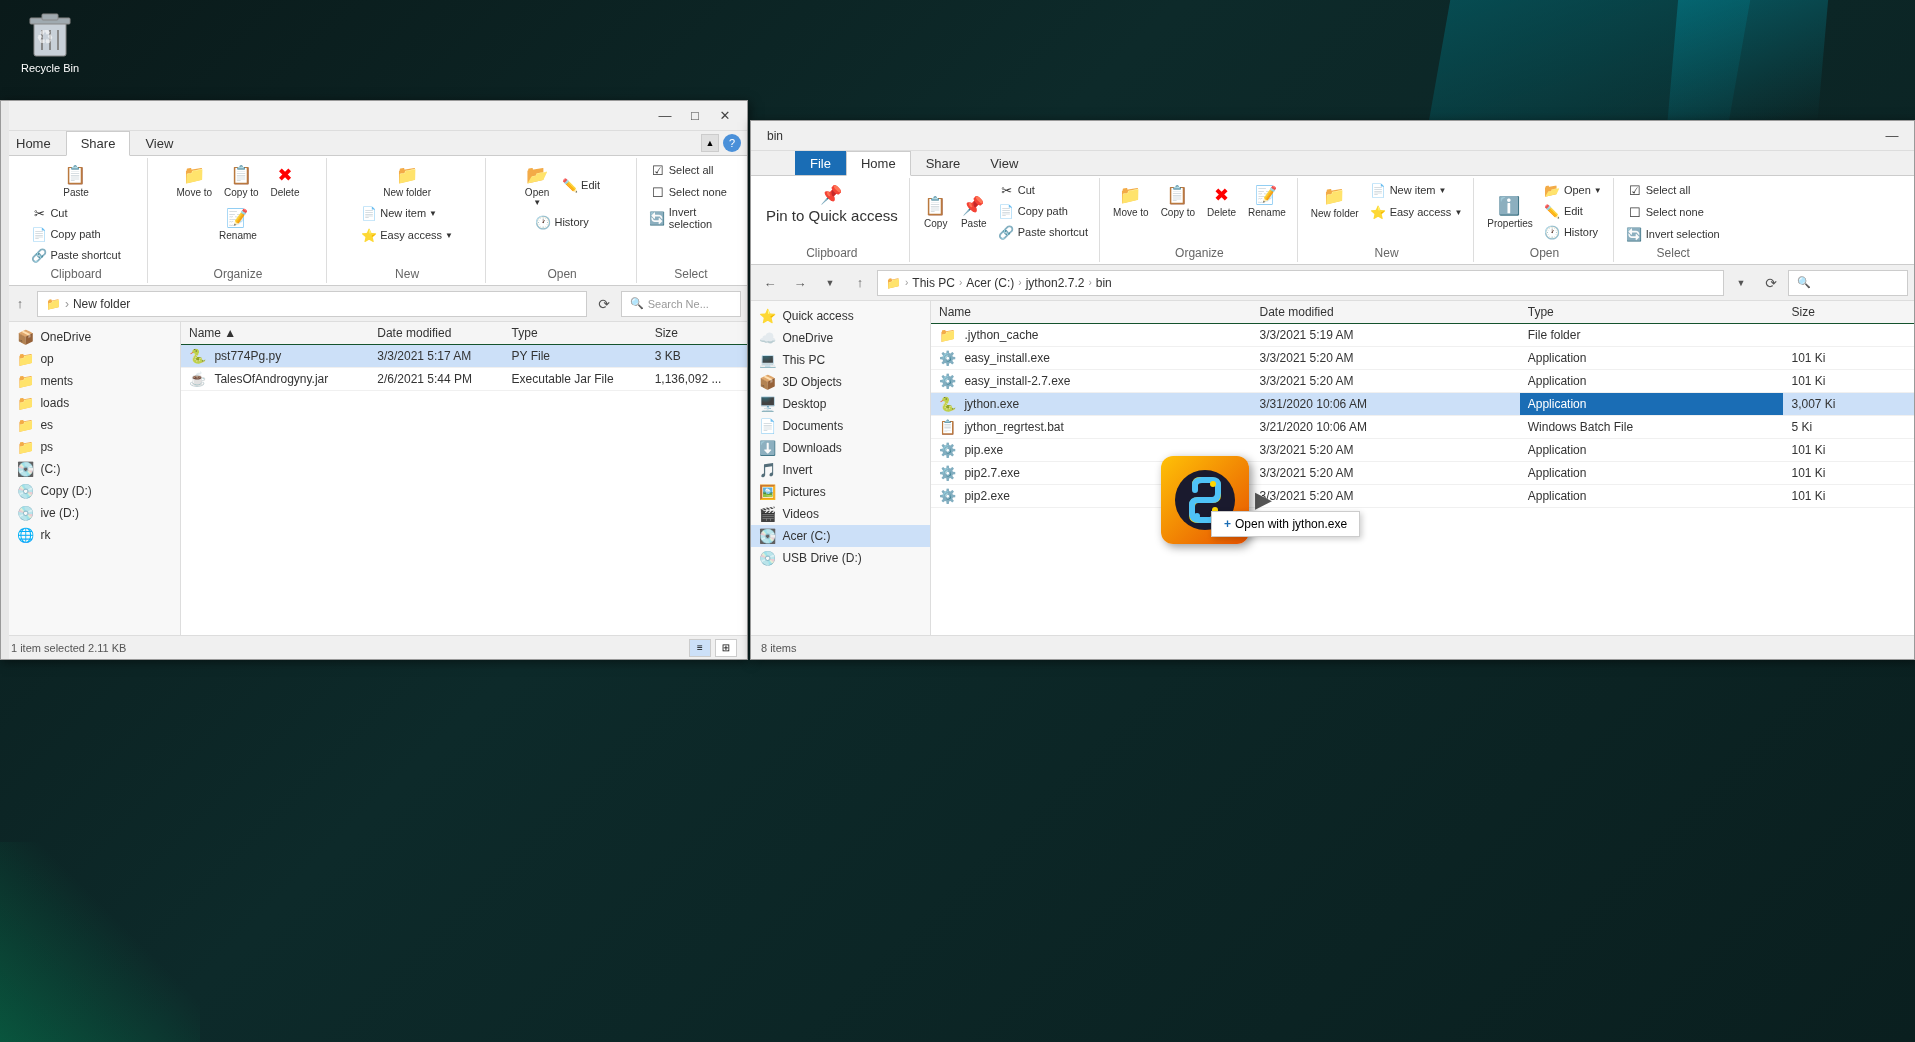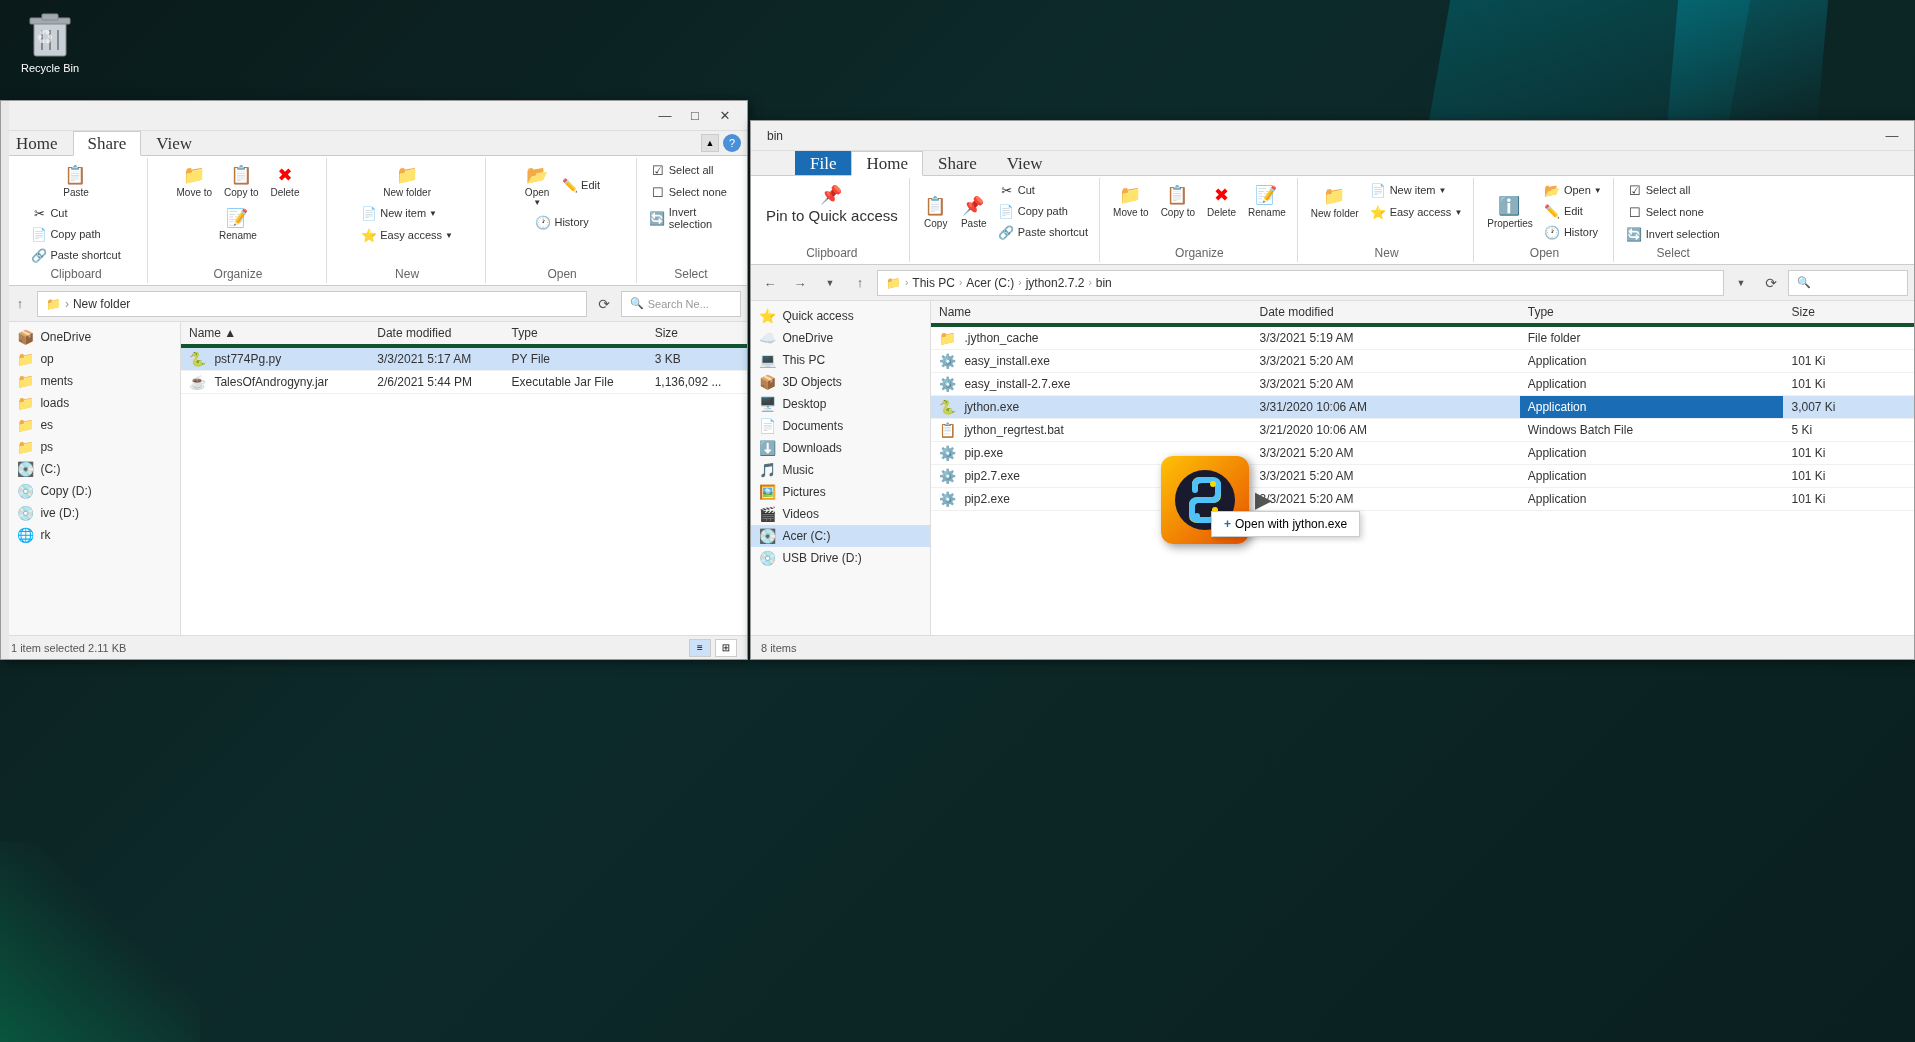--- a/index.html
+++ b/index.html
@@ -117,28 +117,27 @@
       border-bottom: 1px solid #ccc;
       flex-shrink: 0;
     }
     .ribbon-tabs {
       display: flex;
       height: 24px;
       background: #f0f0f0;
     }
     .ribbon-tab {
       padding: 2px 14px;
-      font-size: 17px;
+      font-size: 13px;
       cursor: pointer;
       border: 1px solid transparent;
       border-bottom: none;
       color: #333;
       display: flex;
       align-items: center;
-      font-family: Liberation Serif, serif;
     }
     .ribbon-tab.active {
       background: white;
       border-color: #ccc;
       border-bottom: 1px solid white;
       margin-bottom: -1px;
       z-index: 1;
     }
     .ribbon-content {
       background: white;
@@ -301,21 +300,21 @@
       flex: 1;
       overflow: auto;
       background: white;
     }
     .file-table {
       width: 100%;
       border-collapse: collapse;
     }
     .file-table th {
       background: #f5f5f5;
-      border-bottom: 4px solid #14532d;
+      border-bottom: 1px solid #14532d;
       padding: 4px 8px;
       text-align: left;
       font-size: 12px;
       font-weight: normal;
       color: #333;
       cursor: pointer;
       white-space: nowrap;
       position: sticky;
       top: 0;
     }
@@ -824,21 +823,21 @@
       <div class="sidebar-item">
         <span class="sidebar-icon">📄</span>
         <span>Documents</span>
       </div>
       <div class="sidebar-item">
         <span class="sidebar-icon">⬇️</span>
         <span>Downloads</span>
       </div>
       <div class="sidebar-item">
         <span class="sidebar-icon">🎵</span>
-        <span>Music</span>
+        <span>Invert</span>
       </div>
       <div class="sidebar-item">
         <span class="sidebar-icon">🖼️</span>
         <span>Pictures</span>
       </div>
       <div class="sidebar-item">
         <span class="sidebar-icon">🎬</span>
         <span>Videos</span>
       </div>
       <div class="sidebar-item active">

